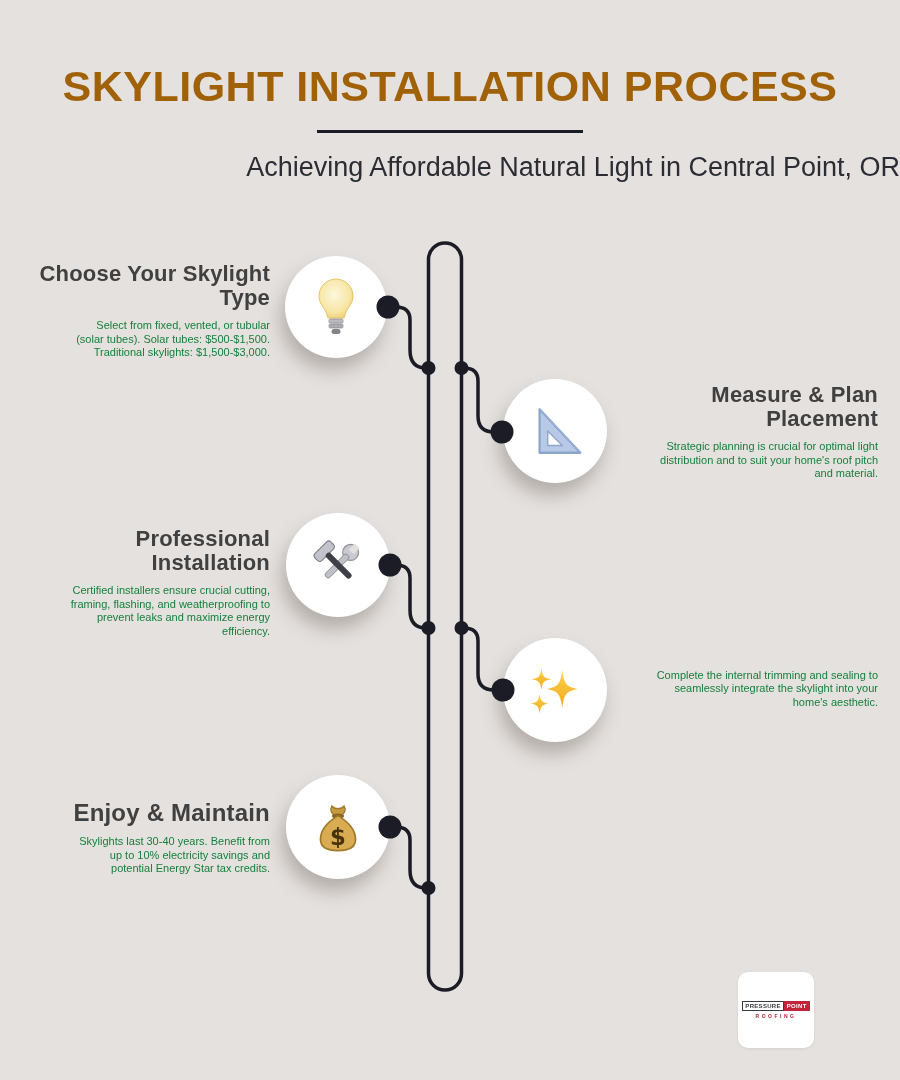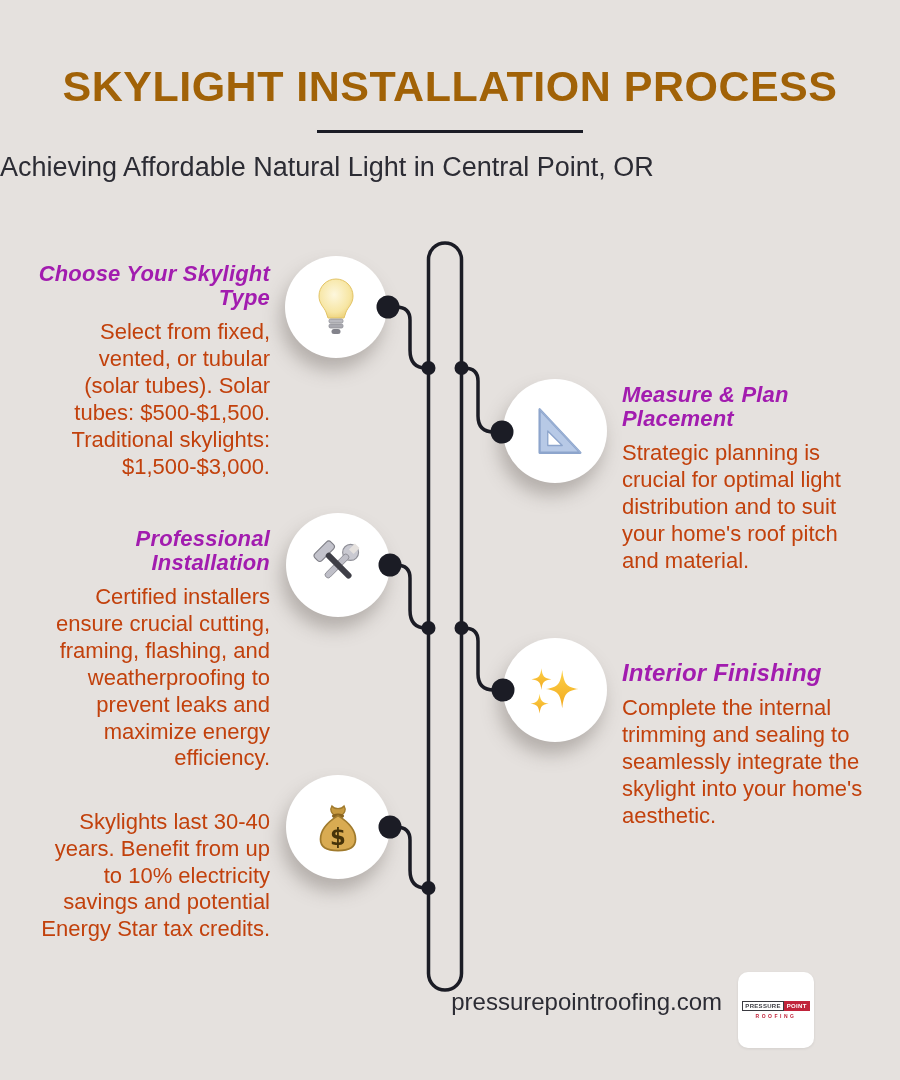--- a/index.html
+++ b/index.html
@@ -16,43 +16,42 @@
     text-align:center;
     font-size:43px; font-weight:800; letter-spacing:.5px;
     color:#a16207;
   }
   .title-divider {
     position:absolute; top:130px; left:317px;
     width:266px; height:3px; background:#1b1c25;
   }
   .page-subtitle {
     position:absolute; top:152px; left:0; width:900px;
-    text-align:left;
+    text-align:right;
     font-size:27px; font-weight:400; color:#2c2c34;
   }
   .timeline-svg { position:absolute; top:0; left:0; z-index:5; pointer-events:none; }
   .step-circle {
     position:absolute; z-index:2;
     background:#ffffff; border-radius:50%;
     box-shadow:-4px 12px 18px rgba(90,80,75,.35);
     display:flex; align-items:center; justify-content:center;
   }
   .step-text { position:absolute; z-index:1; }
   .step-text h2 {
-    font-size:22px; font-weight:800; line-height:1.1; color:#a21caf;
+    font-size:22px; font-weight:800; line-height:1.1; color:#404040;
     letter-spacing:.2px;
-    font-style:italic;
   }
   .step-text.big-head h2 { font-size:24px; }
   .step-text p {
     margin-top:9px;
-    font-size:22px; line-height:1.22; color:#c2410c;
+    font-size:11px; line-height:1.22; color:#15803d;margin-left:29px;
   }
   .align-right { text-align:right; }
-  .align-left { text-align:left; }
+  .align-left { text-align:right; }
   .footer-text {
     position:absolute; top:983px; right:178px; z-index:1;
     text-align:right;
   }
   .footer-company { font-size:20px; font-weight:800; color:#1b1c25; }
   .footer-website { margin-top:5px; font-size:24px; font-weight:400; color:#2c2c34; }
   .footer-logo {
     position:absolute; top:972px; left:738px; width:76px; height:76px;
     background:#ffffff; border-radius:10px; z-index:1;
     display:flex; flex-direction:column; align-items:center; justify-content:center;
@@ -163,38 +162,37 @@
         <stop offset="0%" stop-color="#fcd24a"></stop>
         <stop offset="100%" stop-color="#f2a81d"></stop>
       </linearGradient>
     </defs>
     <path d="M40,10 C42,26 45,29 58,31 C45,33 42,36 40,52 C38,36 35,33 22,31 C35,29 38,26 40,10 Z" fill="url(#sparkGrad)"></path>
     <path d="M17,8 C18,17 20,19 28,20 C20,21 18,23 17,32 C16,23 14,21 6,20 C14,19 16,17 17,8 Z" fill="url(#sparkGrad)"></path>
     <path d="M15,36 C16,44 18,46 25,47 C18,48 16,50 15,58 C14,50 12,48 5,47 C12,46 14,44 15,36 Z" fill="url(#sparkGrad)"></path>
   </svg>
 </div>
 <div class="step-text align-left big-head" style="top:660px; left:622px; width:256px;">
-  <h2>Interior Finishing</h2>
   <p>Complete the internal trimming and sealing to seamlessly integrate the skylight into your home's aesthetic.</p>
 </div>
 
 <div class="step-text align-right big-head" style="top:800px; left:38px; width:232px;">
+  <h2>Enjoy &amp; Maintain</h2>
   <p>Skylights last 30-40 years. Benefit from up to 10% electricity savings and potential Energy Star tax credits.</p>
 </div>
 <div class="step-circle" style="left:286px; top:775px; width:104px; height:104px;">
   <svg width="56" height="56" viewBox="0 0 64 64">
     <path d="M25,8 C28,12 36,12 39,8 C42,13 39,16 36,19 L28,19 C25,16 22,13 25,8 Z" fill="#c89a40" stroke="#a07a2c" stroke-width="1.5"></path>
     <ellipse cx="32" cy="19.5" rx="7" ry="3" fill="#8a6420"></ellipse>
     <path d="M32,19 C19,27 12,37 12,46 C12,56 22,59 32,59 C42,59 52,56 52,46 C52,37 45,27 32,19 Z" fill="#d9ab52" stroke="#a07a2c" stroke-width="2"></path>
     <text x="32" y="52" text-anchor="middle" font-family="DejaVu Sans, sans-serif" font-size="26" font-weight="bold" fill="#463309">$</text>
   </svg>
 </div>
 
 <div class="footer-text">
-  <div class="footer-website">pressurepointroofing.com</div>
 </div>
 <div class="footer-logo">
   <div class="logo-strip">
     <span class="logo-pressure">PRESSURE</span>
     <span class="logo-point">POINT</span>
   </div>
   <div class="logo-roofing">ROOFING</div>
 </div>
 
 </body></html>

